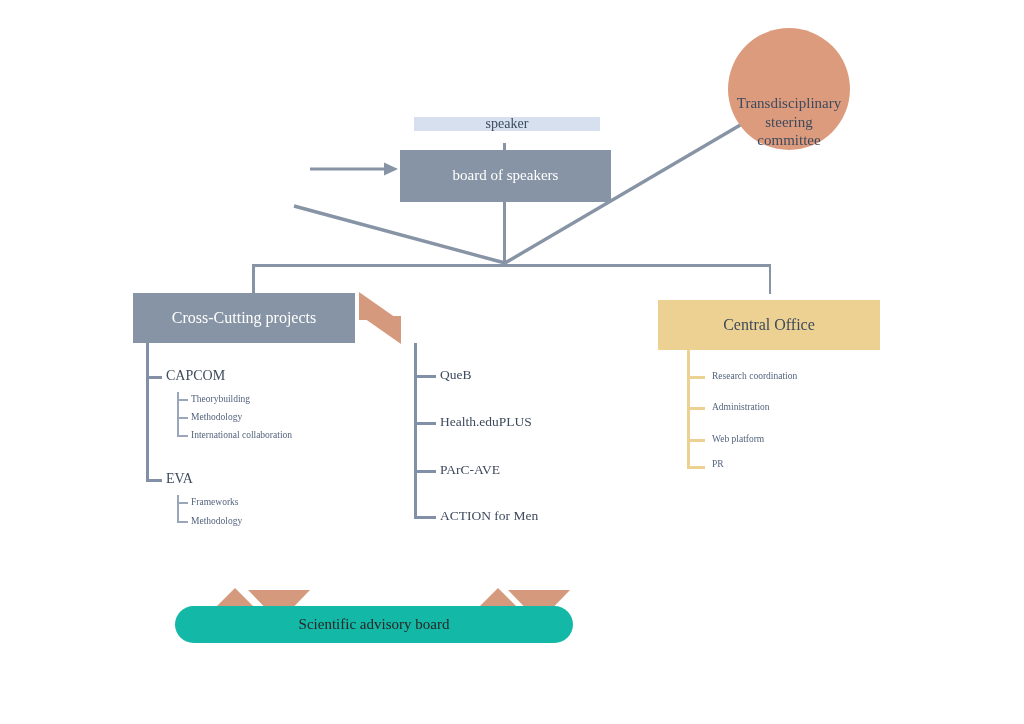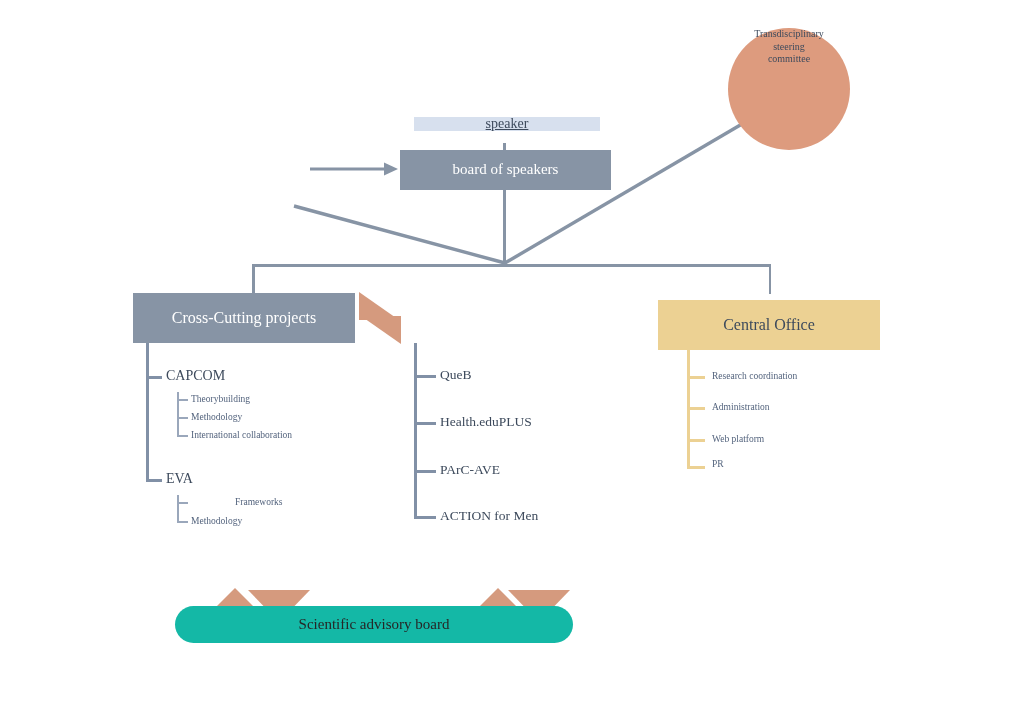--- a/index.html
+++ b/index.html
@@ -48,25 +48,25 @@
     font-size: 15px;
   }
   .box-head {
     font-size: 16px;
   }
 
   
   .circle {
     border-radius: 50%;
     display: flex;
-    align-items: flex-start;
+    align-items: flex-end;
     justify-content: center;
     text-align: center;
     line-height: 1.25;
-    font-size: 10px;
+    font-size: 15px;
     color: #3d4a5c;
   }
   .circle-sand { background: #f0c78f; }
   .circle-salmon { background: #dd9b7e; }
   .bar-gold {
     background: #14b8a6;
     border-radius: 26px;
     display: flex;
     align-items: center;
     justify-content: center;
@@ -130,27 +130,27 @@
   <svg id="diagonals" viewBox="0 0 1024 724" xmlns="http://www.w3.org/2000/svg">
 
     <line x1="310" y1="169" x2="386" y2="169" stroke="#8794a5" stroke-width="3.2"></line>
     <polygon points="398,169 384,162.5 384,175.5" fill="#8794a5"></polygon>
 
     <line x1="294" y1="206" x2="505" y2="263" stroke="#8794a5" stroke-width="3.4"></line>
 
     <line x1="742" y1="124" x2="505" y2="263" stroke="#8794a5" stroke-width="3.4"></line>
   </svg>
 
-  <div class="node box box-speaker" style="left:414px; top:117px; width:186px; height:14px;text-decoration:underline;">
+  <div class="node box box-speaker" style="left:414px; top:117px; width:186px; height:14px;">
     <span>speaker</span>
   </div>
 
   <div class="node line-v" style="left:503px; top:143px; width:3px; height:8px;"></div>
 
-  <div class="node box box-slate" style="left:400px; top:150px; width:211px; height:40px;">
+  <div class="node box box-slate" style="left:400px; top:150px; width:211px; height:52px;">
     <span>board of speakers</span>
   </div>
 
   <div class="node line-v" style="left:503px; top:188px; width:3px; height:77px;"></div>
 
 
   <div class="node circle circle-salmon" style="left:728px; top:28px; width:122px; height:122px;">
     <div>
       <div>Transdisciplinary</div>
       <div>steering</div>
@@ -189,21 +189,21 @@
   <div class="node line-tree-thin-v" style="left:177px; top:392px; width:1.8px; height:44px;"></div>
   <div class="node line-tree-thin-h" style="left:177px; top:399px; width:11px; height:1.8px;"></div>
   <div class="tree-label-sm" style="left:191px; top:394px;">Theorybuilding</div>
   <div class="node line-tree-thin-h" style="left:177px; top:417px; width:11px; height:1.8px;"></div>
   <div class="tree-label-sm" style="left:191px; top:412px;">Methodology</div>
   <div class="node line-tree-thin-h" style="left:177px; top:435px; width:11px; height:1.8px;"></div>
   <div class="tree-label-sm" style="left:191px; top:430px;">International collaboration</div>
 
   <div class="node line-tree-thin-v" style="left:177px; top:495px; width:1.8px; height:27px;"></div>
   <div class="node line-tree-thin-h" style="left:177px; top:502px; width:11px; height:1.8px;"></div>
-  <div class="tree-label-sm" style="left:191px; top:497px;margin-left:44px;">Frameworks</div>
+  <div class="tree-label-sm" style="left:191px; top:497px;">Frameworks</div>
   <div class="node line-tree-thin-h" style="left:177px; top:521px; width:11px; height:1.8px;"></div>
   <div class="tree-label-sm" style="left:191px; top:516px;">Methodology</div>
 
   <div class="node line-tree-v" style="left:414px; top:343px; width:2.6px; height:174px;"></div>
   <div class="node line-tree-h" style="left:414px; top:375px; width:22px; height:2.6px;"></div>
   <div class="tree-label-md" style="left:440px; top:367px;">QueB</div>
   <div class="node line-tree-h" style="left:414px; top:422px; width:22px; height:2.6px;"></div>
   <div class="tree-label-md" style="left:440px; top:414px;">Health.eduPLUS</div>
   <div class="node line-tree-h" style="left:414px; top:470px; width:22px; height:2.6px;"></div>
   <div class="tree-label-md" style="left:440px; top:462px;">PArC-AVE</div>

